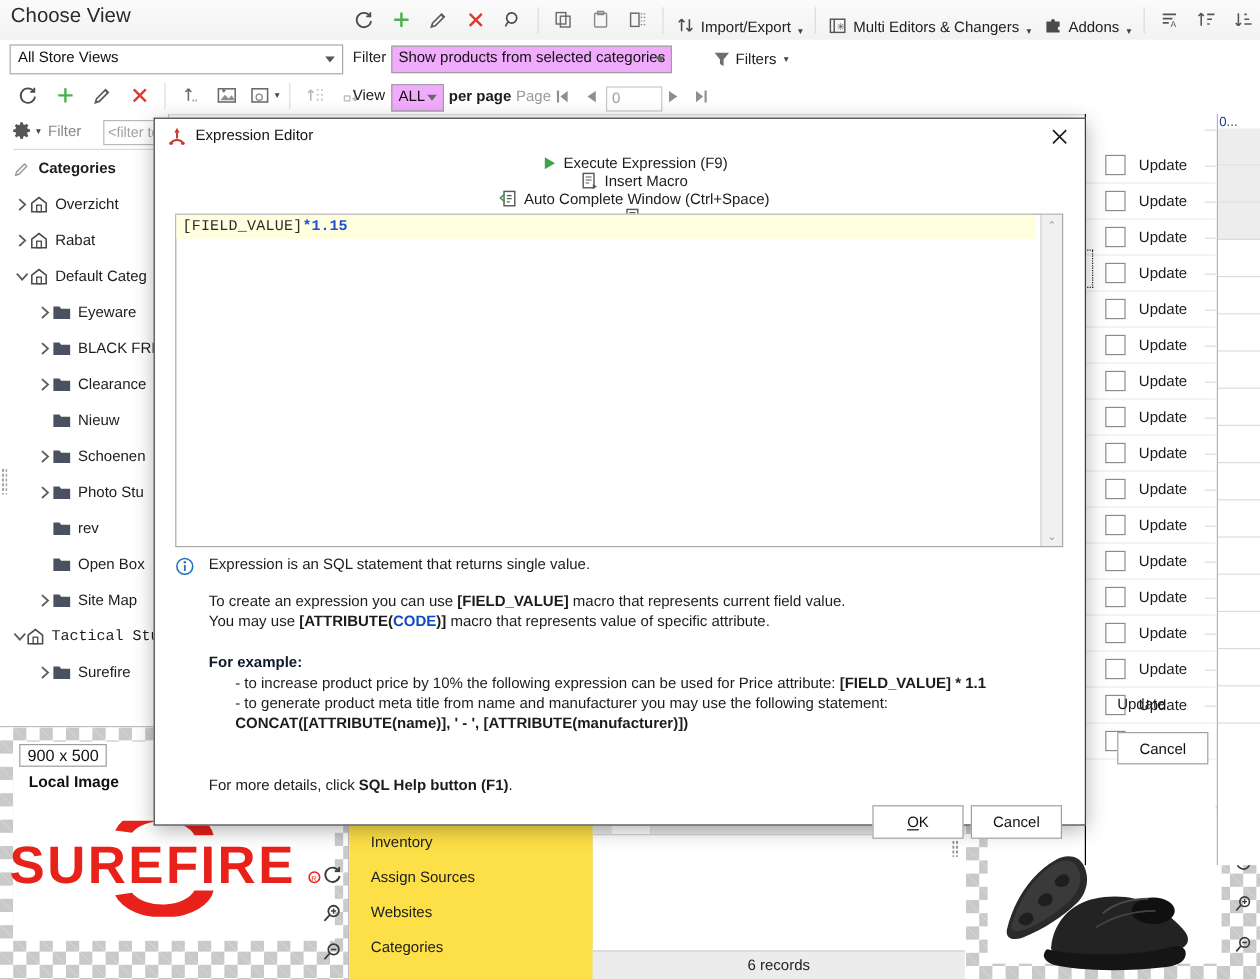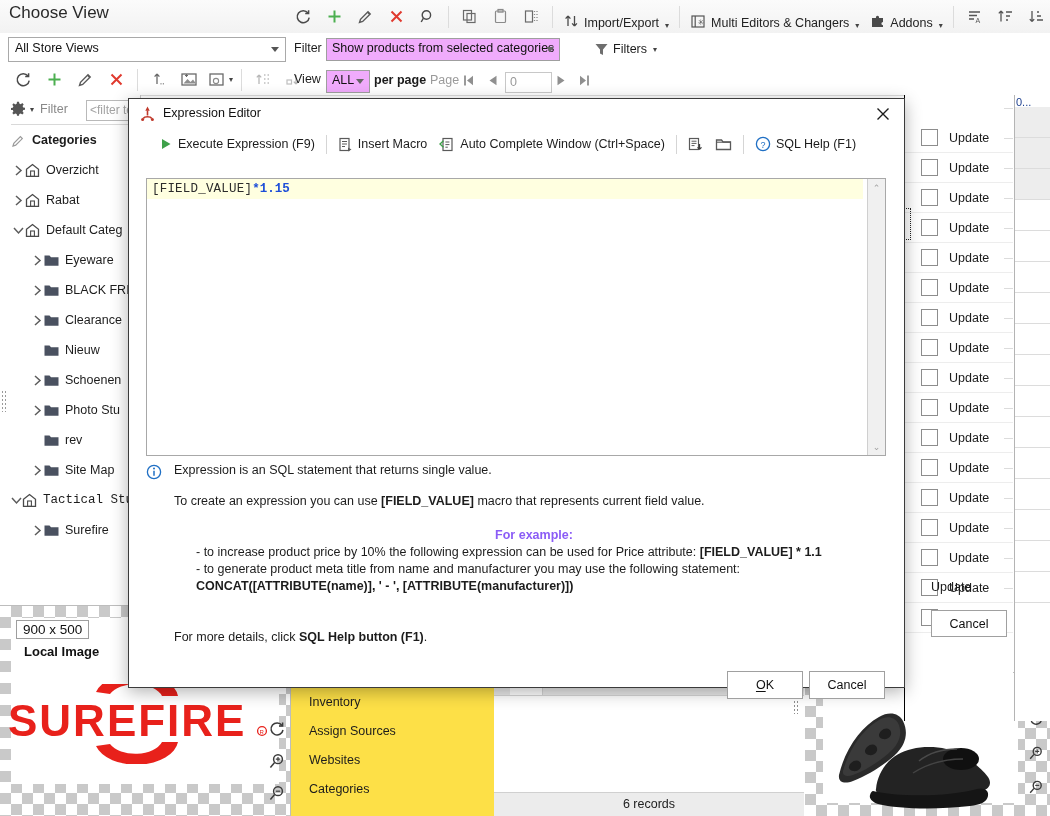--- a/index.html
+++ b/index.html
@@ -141,21 +141,21 @@
 
   
   .dlg{position:absolute;left:128px;top:98px;width:775px;height:588px;background:#fff;
     border:1px solid #3b3b3b;box-shadow:0 4px 16px rgba(0,0,0,.30);}
   .dlg-title{position:absolute;left:0;top:0;width:100%;height:30px;}
   .dlg-title .t{position:absolute;left:34px;top:7px;font-size:12.5px;color:#111;}
   .dlg-ico{position:absolute;left:10px;top:6px;}
   .dlg-close{position:absolute;right:10px;top:5px;width:22px;height:20px;
     display:flex;align-items:center;justify-content:center;}
   .dlg-tools{position:absolute;left:0;top:30px;width:100%;height:30px;display:flex;align-items:center;
-    padding-left:24px;box-sizing:border-box;}
+    padding-left:24px;box-sizing:border-box;flex-direction:column;}
   .dtool{display:flex;align-items:center;gap:5px;height:24px;padding:0 6px;}
   .dtool .tx{font-size:12.5px;color:#1c1c1c;white-space:nowrap;}
   .dsep{width:1px;height:19px;background:#d5d5d5;margin:0 5px;}
   .editor{position:absolute;left:17px;top:79px;width:740px;height:278px;border:1px solid #a8a8a8;
     background:#fff;box-sizing:border-box;}
   .editor .line1{position:absolute;left:0;top:0;right:22px;height:20px;background:#ffffe0;}
   .editor .code{position:absolute;left:5px;top:3px;font-family:"Liberation Mono",monospace;
     font-size:12.5px;}
   .code .m{color:#2b2b2b;letter-spacing:.2px;}
   .code .n{color:#1d4ed8;font-weight:bold;}
@@ -166,21 +166,21 @@
   .ed-scroll .ar.up{top:0;}
   .ed-scroll .ar.dn{bottom:0;}
 
   .info{position:absolute;left:17px;top:364px;width:745px;}
   .info-ico{position:absolute;left:0;top:1px;}
   .info-l1{position:absolute;left:28px;top:0;font-size:12.5px;color:#1c1c1c;}
   .info-body{position:absolute;left:28px;top:30px;width:720px;font-size:12.5px;color:#1c1c1c;
     line-height:17px;}
   .info-body b{font-weight:bold;}
   .blue{color:#1149c4;}
-  .green{color:#8b5cf6;font-weight:bold;text-align:center;}
+  .green{color:#0f172a;font-weight:bold;}
   .ind{padding-left:22px;}
   .gap{height:17px;}
   .btnrow{position:absolute;left:0;bottom:16px;width:100%;}
   .dbtn{position:absolute;width:74px;height:26px;border:1px solid #a0a0a0;background:#fff;
     font-size:12.5px;color:#111;display:flex;align-items:center;justify-content:center;}
   .dbtn.ok{left:598px;}
   .dbtn.cancel{left:680px;}
   u{text-underline-offset:2px;}
 
   
@@ -548,20 +548,29 @@
             <span class="tl">Photo Stu</span>
           </div>
           <div class="tnode" style="padding-left: 19px;">
             <span class="exp"></span>
             <span class="ico">
               <svg width="15" height="13" viewBox="0 0 15 13">
                 <path d="M0.5 11.8V1.4h5l1.5 1.9h7.5v8.5z" fill="#4a5160"></path>
               </svg>
             </span>
             <span class="tl">rev</span>
+          </div>
+          <div class="tnode" style="padding-left: 19px;">
+            <span class="exp"></span>
+            <span class="ico">
+              <svg width="15" height="13" viewBox="0 0 15 13">
+                <path d="M0.5 11.8V1.4h5l1.5 1.9h7.5v8.5z" fill="#4a5160"></path>
+              </svg>
+            </span>
+            <span class="tl">Open Box</span>
           </div>
           <div class="tnode" style="padding-left: 19px;">
             <span class="exp">
               <svg width="9" height="11" viewBox="0 0 9 11">
                 <path d="M2 1l5 4.5L2 10" fill="none" stroke="#5c5c5c" stroke-width="1.5"></path>
               </svg>
             </span>
             <span class="ico">
               <svg width="15" height="13" viewBox="0 0 15 13">
                 <path d="M0.5 11.8V1.4h5l1.5 1.9h7.5v8.5z" fill="#4a5160"></path>
@@ -924,20 +933,23 @@
             <circle cx="8" cy="8" r="6.6" fill="none" stroke="#1f6fc4" stroke-width="1.3"></circle>
             <path d="M8 6.8v5" stroke="#1f6fc4" stroke-width="1.5"></path>
             <circle cx="8" cy="4.5" r="1" fill="#1f6fc4"></circle>
           </svg>
       </span>
       <div class="info-l1">Expression is an SQL statement that returns single value.</div>
       <div class="info-body">
         <div>
           <span>To create an expression you can use </span><b>[FIELD_VALUE]</b><span> macro that represents current field value.</span>
         </div>
+        <div>
+          <span>You may use </span><b>[ATTRIBUTE(</b><b class="blue">CODE</b><b>)]</b><span> macro that represents value of specific attribute.</span>
+        </div>
         <div class="gap"></div>
         <div class="green">For example:</div>
         <div class="ind">
           <span>- to increase product price by 10% the following expression can be used for Price attribute: </span><b>[FIELD_VALUE] * 1.1</b>
         </div>
         <div class="ind">
           <span>- to generate product meta title from name and manufacturer you may use the following statement: </span><b>CONCAT([ATTRIBUTE(name)], ' - ', [ATTRIBUTE(manufacturer)])</b>
         </div>
         <div class="gap"></div>
         <div class="gap"></div>

